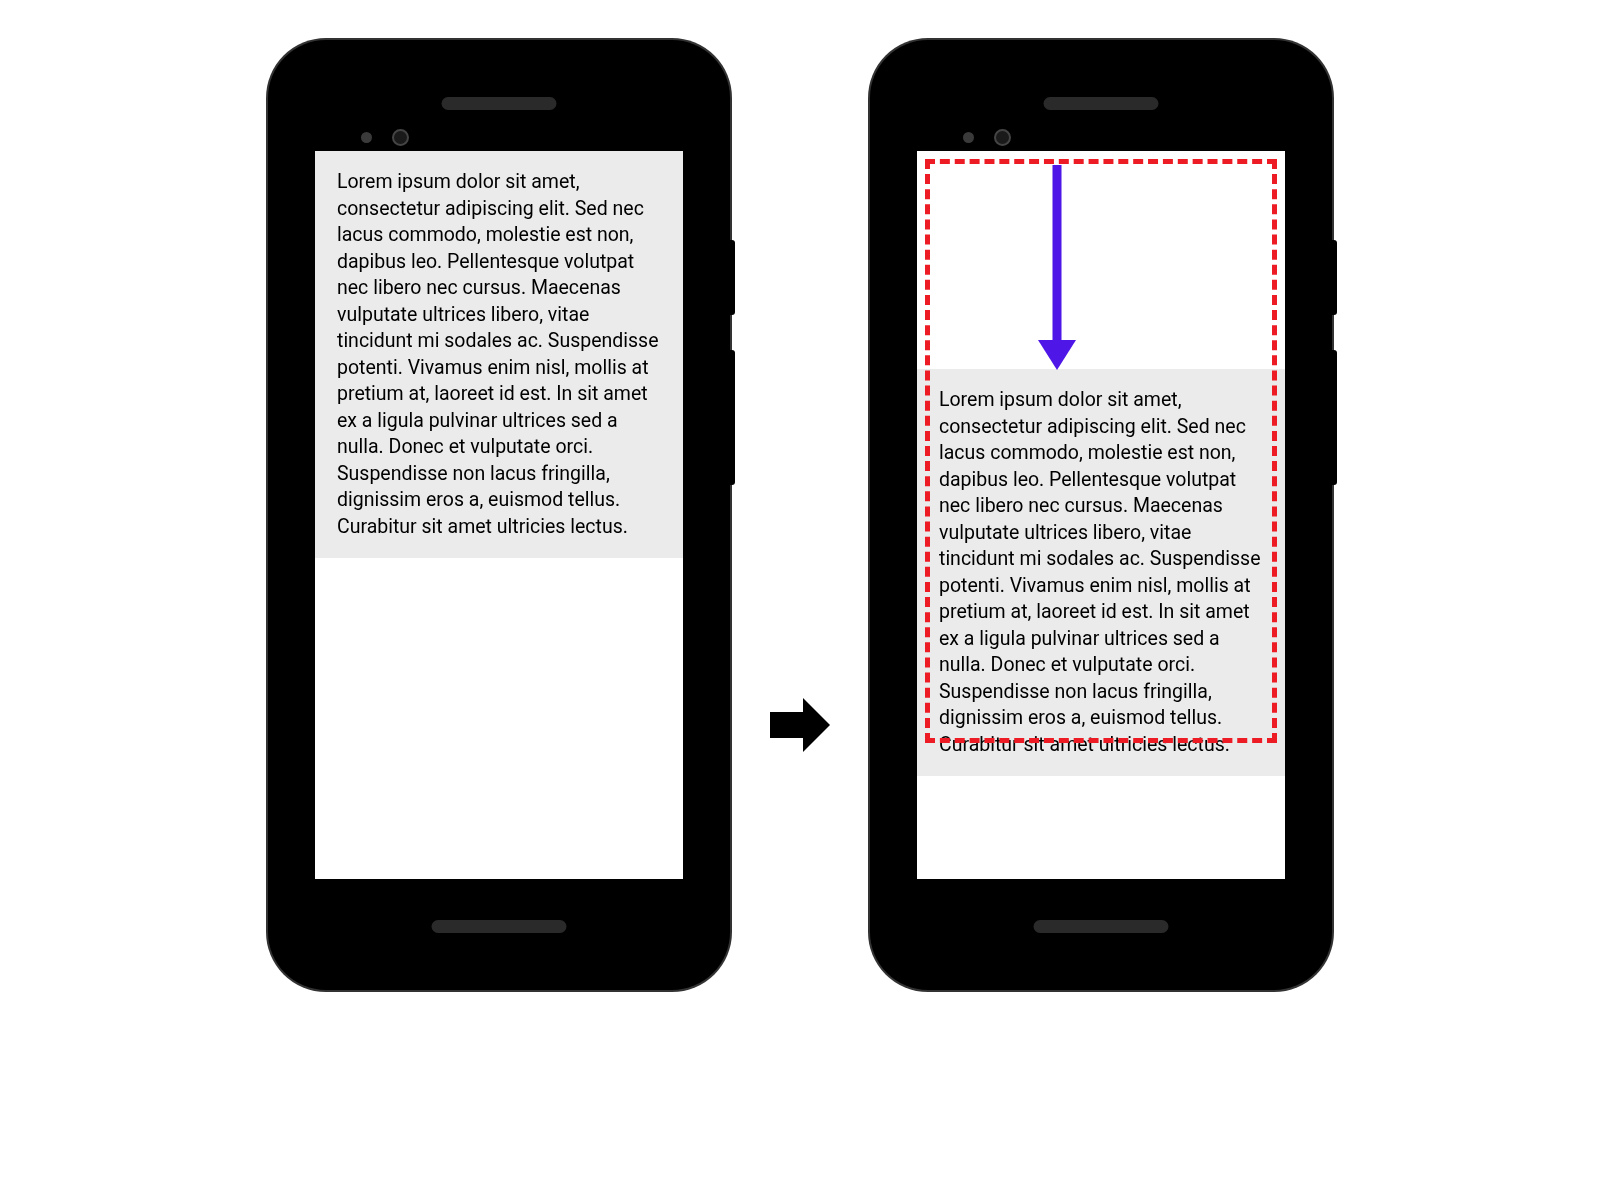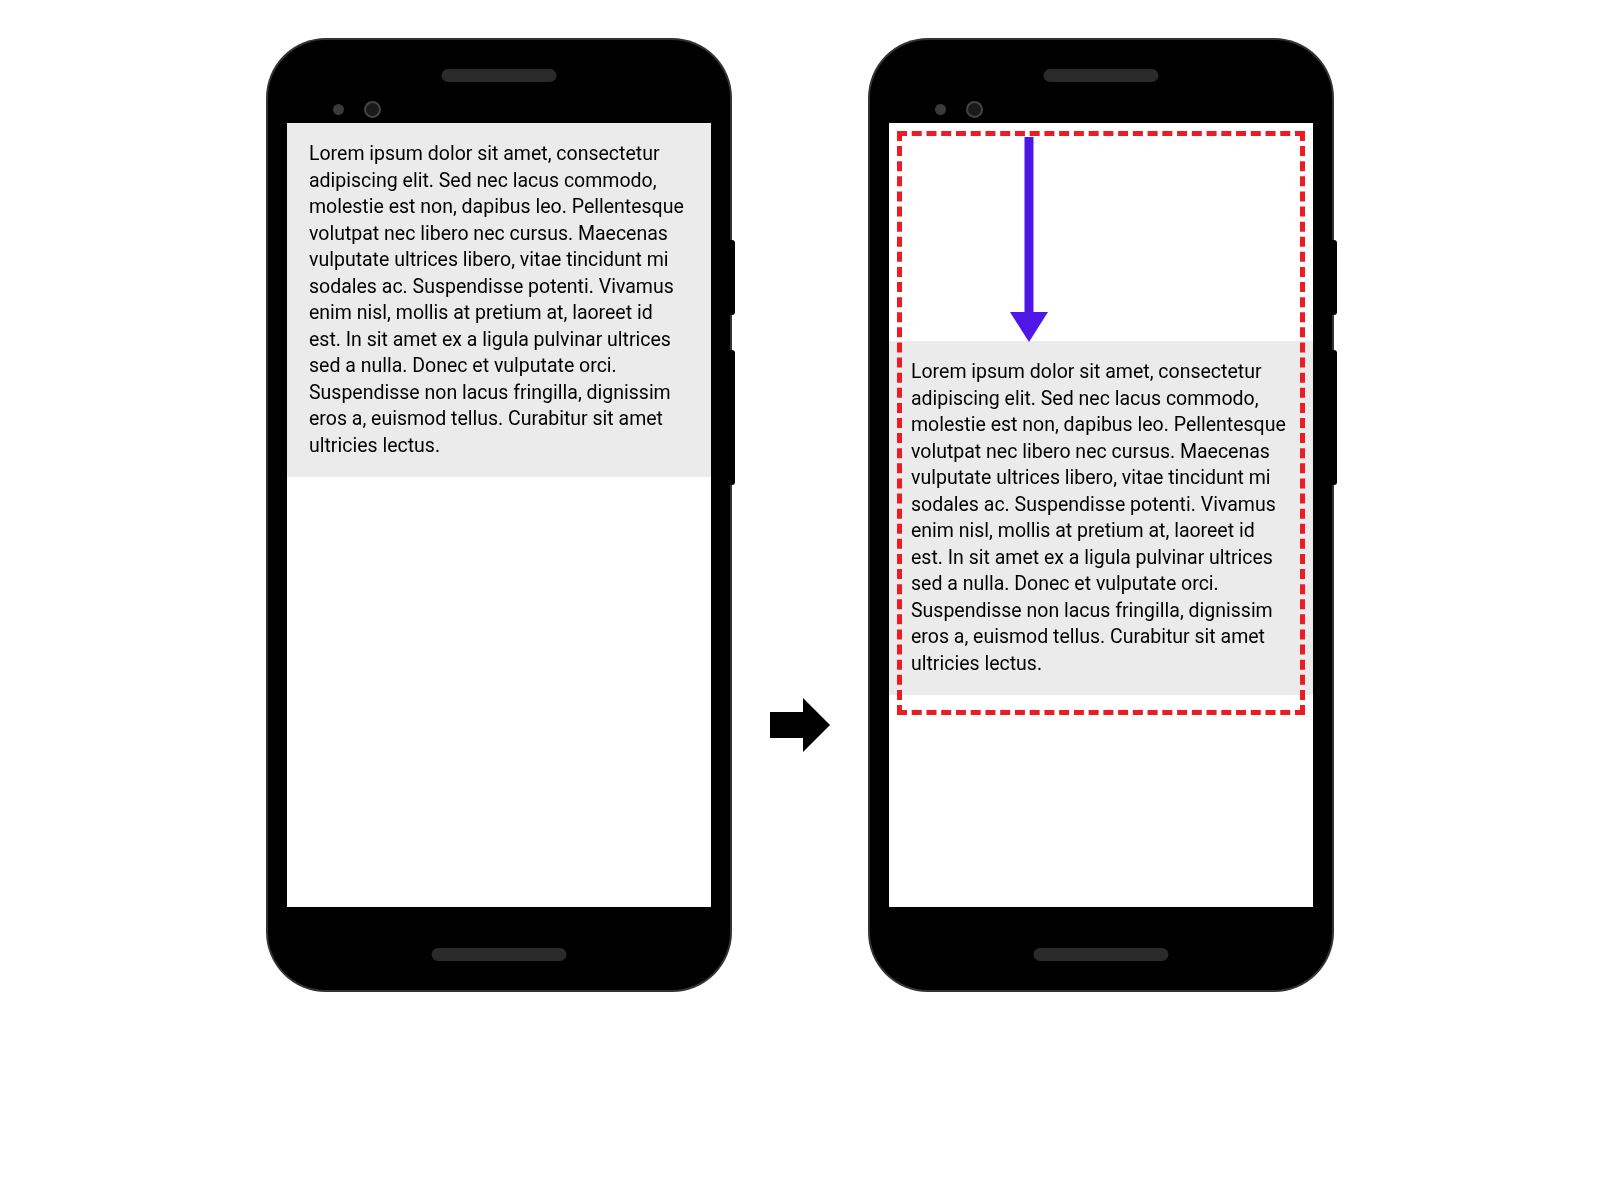--- a/index.html
+++ b/index.html
@@ -20,21 +20,21 @@
     .diagram-container {
       display: flex;
       align-items: center;
       gap: 35px;
     }
     .phone {
       width: 462px;
       height: 950px;
       background: #000000;
       border-radius: 58px;
-      padding: 5px;
+      padding: 33px;
       position: relative;
       box-shadow: 0 0 0 2px #333;
     }
     .phone-inner {
       width: 100%;
       height: 100%;
       background: #000;
       border-radius: 42px;
       position: relative;
       overflow: hidden;

